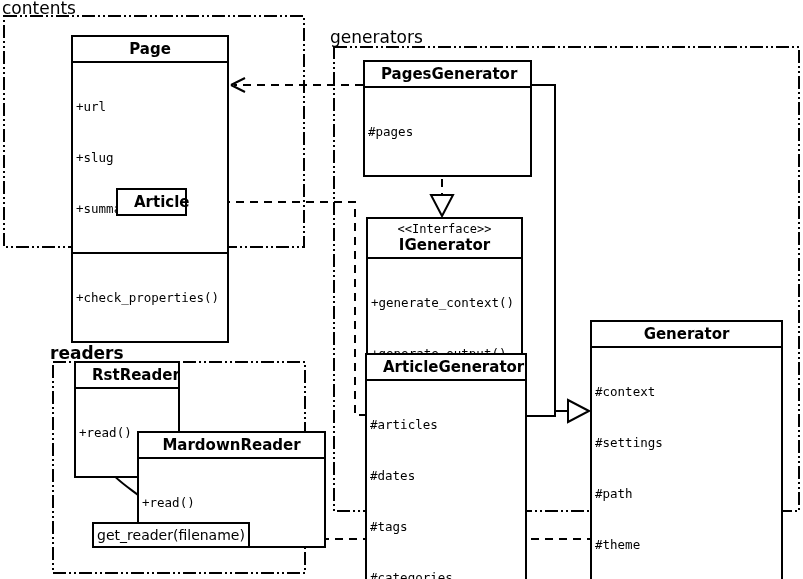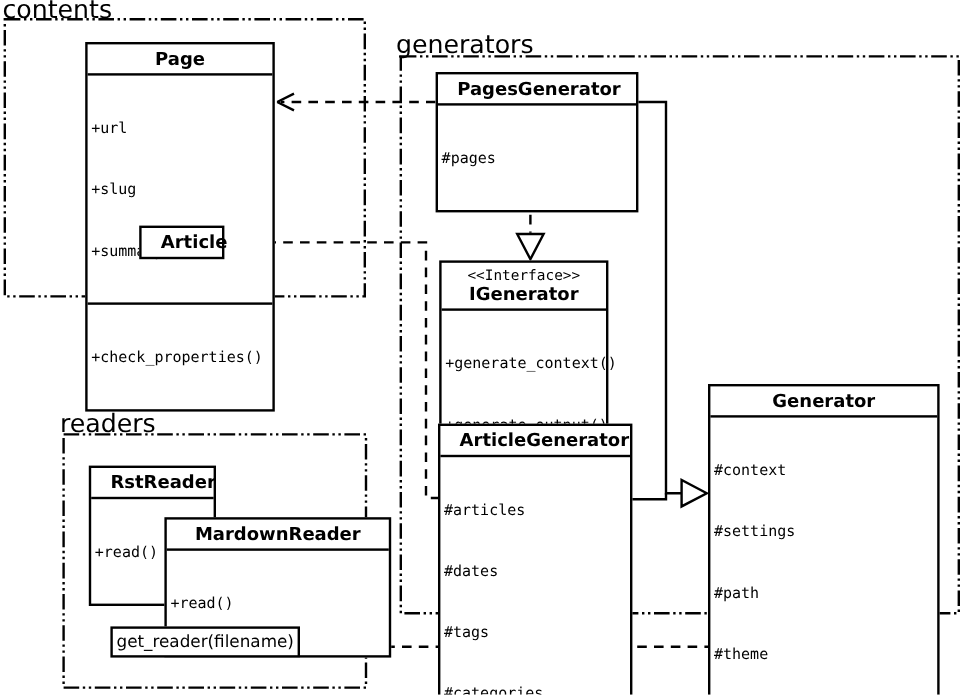--- a/index.html
+++ b/index.html
@@ -3,21 +3,21 @@
 <meta charset="utf-8">
 <style>
   html,body{margin:0;padding:0;background:#fff;}
   .canvas{position:relative;width:803px;height:579px;background:#ffffff;
           font-family:"DejaVu Sans",sans-serif;color:#000;overflow:hidden;}
   svg.layer{position:absolute;left:0;top:0;width:803px;height:579px;}
   .pkg{fill:none;stroke:#000;stroke-width:2;stroke-dasharray:13 3 2 3 2 3;}
   .sol{fill:none;stroke:#000;stroke-width:2;}
   .dash{fill:none;stroke:#000;stroke-width:2;stroke-dasharray:8 6;}
   .tri{fill:#fff;stroke:#000;stroke-width:2;stroke-linejoin:miter;}
-  .pkg-label{position:absolute;font-size:21px;line-height:16px;background:transparent;}
+  .pkg-label{position:absolute;font-size:17px;line-height:16px;background:transparent;}
   .cls{position:absolute;border:2px solid #000;background:#fff;box-sizing:border-box;}
   .cls-title{font-weight:bold;font-size:15px;line-height:18px;text-align:center;padding:3px 16px;}
   .stereo{font-family:"DejaVu Sans Mono",monospace;font-weight:normal;font-size:12px;line-height:14px;}
   .sec{border-top:2px solid #000;font-family:"DejaVu Sans Mono",monospace;
        font-size:12.5px;line-height:17px;padding:1px 3px;white-space:pre;}
   .plain{position:absolute;border:2px solid #000;background:#fff;box-sizing:border-box;
          display:flex;align-items:center;justify-content:center;font-size:14px;}
 </style>
 </head>
 <body>
@@ -55,21 +55,21 @@
 
     <path class="sol" d="M162,522 C150,488 86,482 97,424"></path>
     <path class="sol" d="M97,421 L90,434 M97,421 L105,432"></path>
 
     <path class="sol" d="M180,522 C193,507 230,510 222,485"></path>
     <path class="sol" d="M222,482 L213,494 M222,482 L230,494"></path>
   </svg>
 
   <div class="pkg-label" style="left:2px;top:0px;">contents</div>
   <div class="pkg-label" style="left:330px;top:29px;">generators</div>
-  <div class="pkg-label" style="left:50px;top:345px;">readers</div>
+  <div class="pkg-label" style="left:50px;top:345px;font-weight:bold;">readers</div>
 
   <div class="cls" style="left:71px;top:35px;width:158px;">
     <div class="cls-title">Page</div>
     <div class="sec">
       <div>+url</div>
       <div>+slug</div>
       <div>+summary</div>
     </div>
     <div class="sec">
       <div>+check_properties()</div>
@@ -80,21 +80,21 @@
     <div class="cls-title">Article</div>
   </div>
 
   <div class="cls" style="left:363px;top:60px;width:169px;">
     <div class="cls-title">PagesGenerator</div>
     <div class="sec">
       <div>#pages</div>
     </div>
   </div>
 
-  <div class="cls" style="left:366px;top:217px;width:141px;">
+  <div class="cls" style="left:366px;top:217px;width:157px;">
     <div class="cls-title">
       <div class="stereo">&lt;&lt;Interface&gt;&gt;</div>
       <div>IGenerator</div>
     </div>
     <div class="sec">
       <div>+generate_context()</div>
       <div>+generate_output()</div>
     </div>
   </div>
 
@@ -115,21 +115,21 @@
       <div>#context</div>
       <div>#settings</div>
       <div>#path</div>
       <div>#theme</div>
       
       
     </div>
 
   </div>
 
-  <div class="cls" style="left:74px;top:388px;width:106px;">
+  <div class="cls" style="left:74px;top:361px;width:106px;">
     <div class="cls-title">RstReader</div>
     <div class="sec">
       <div>+read()</div>
     </div>
   </div>
 
   <div class="cls" style="left:137px;top:431px;width:189px;">
     <div class="cls-title">MardownReader</div>
     <div class="sec">
       <div>+read()</div>

